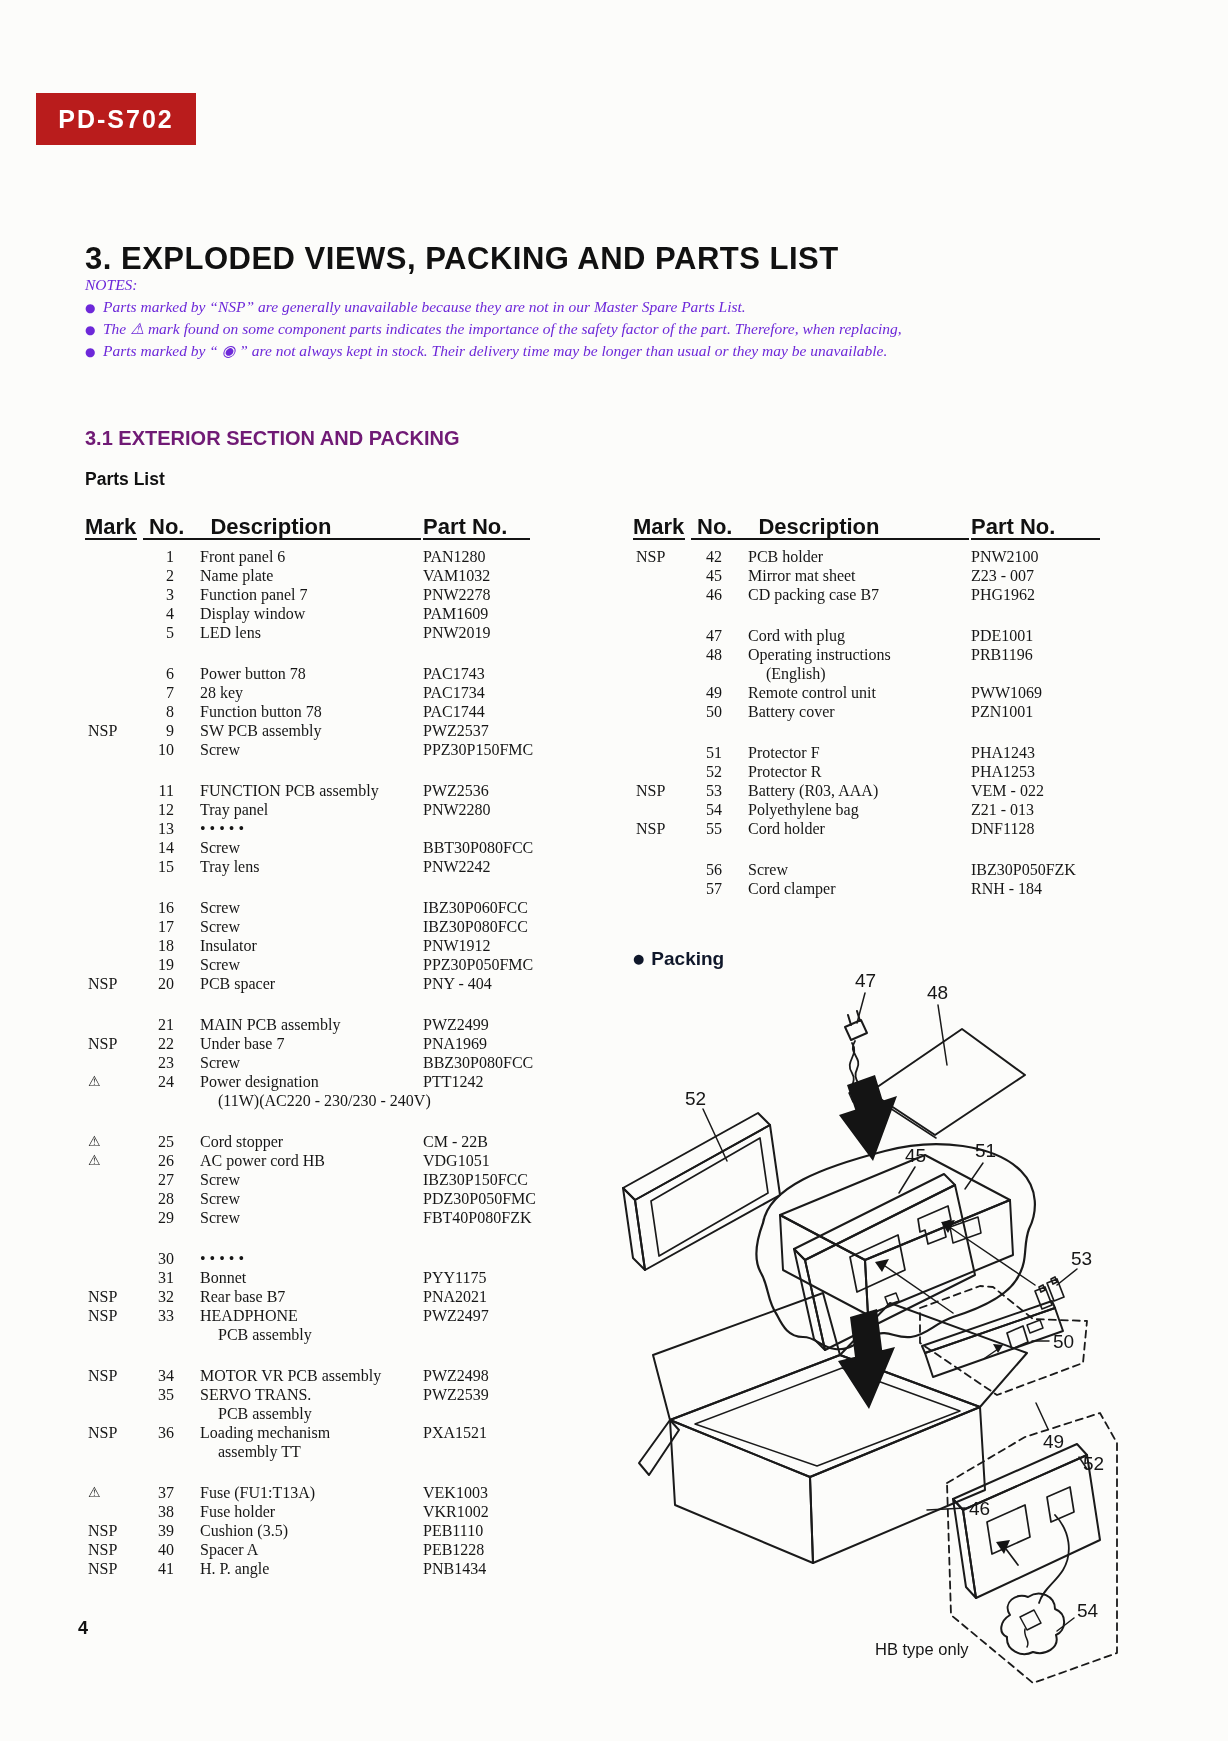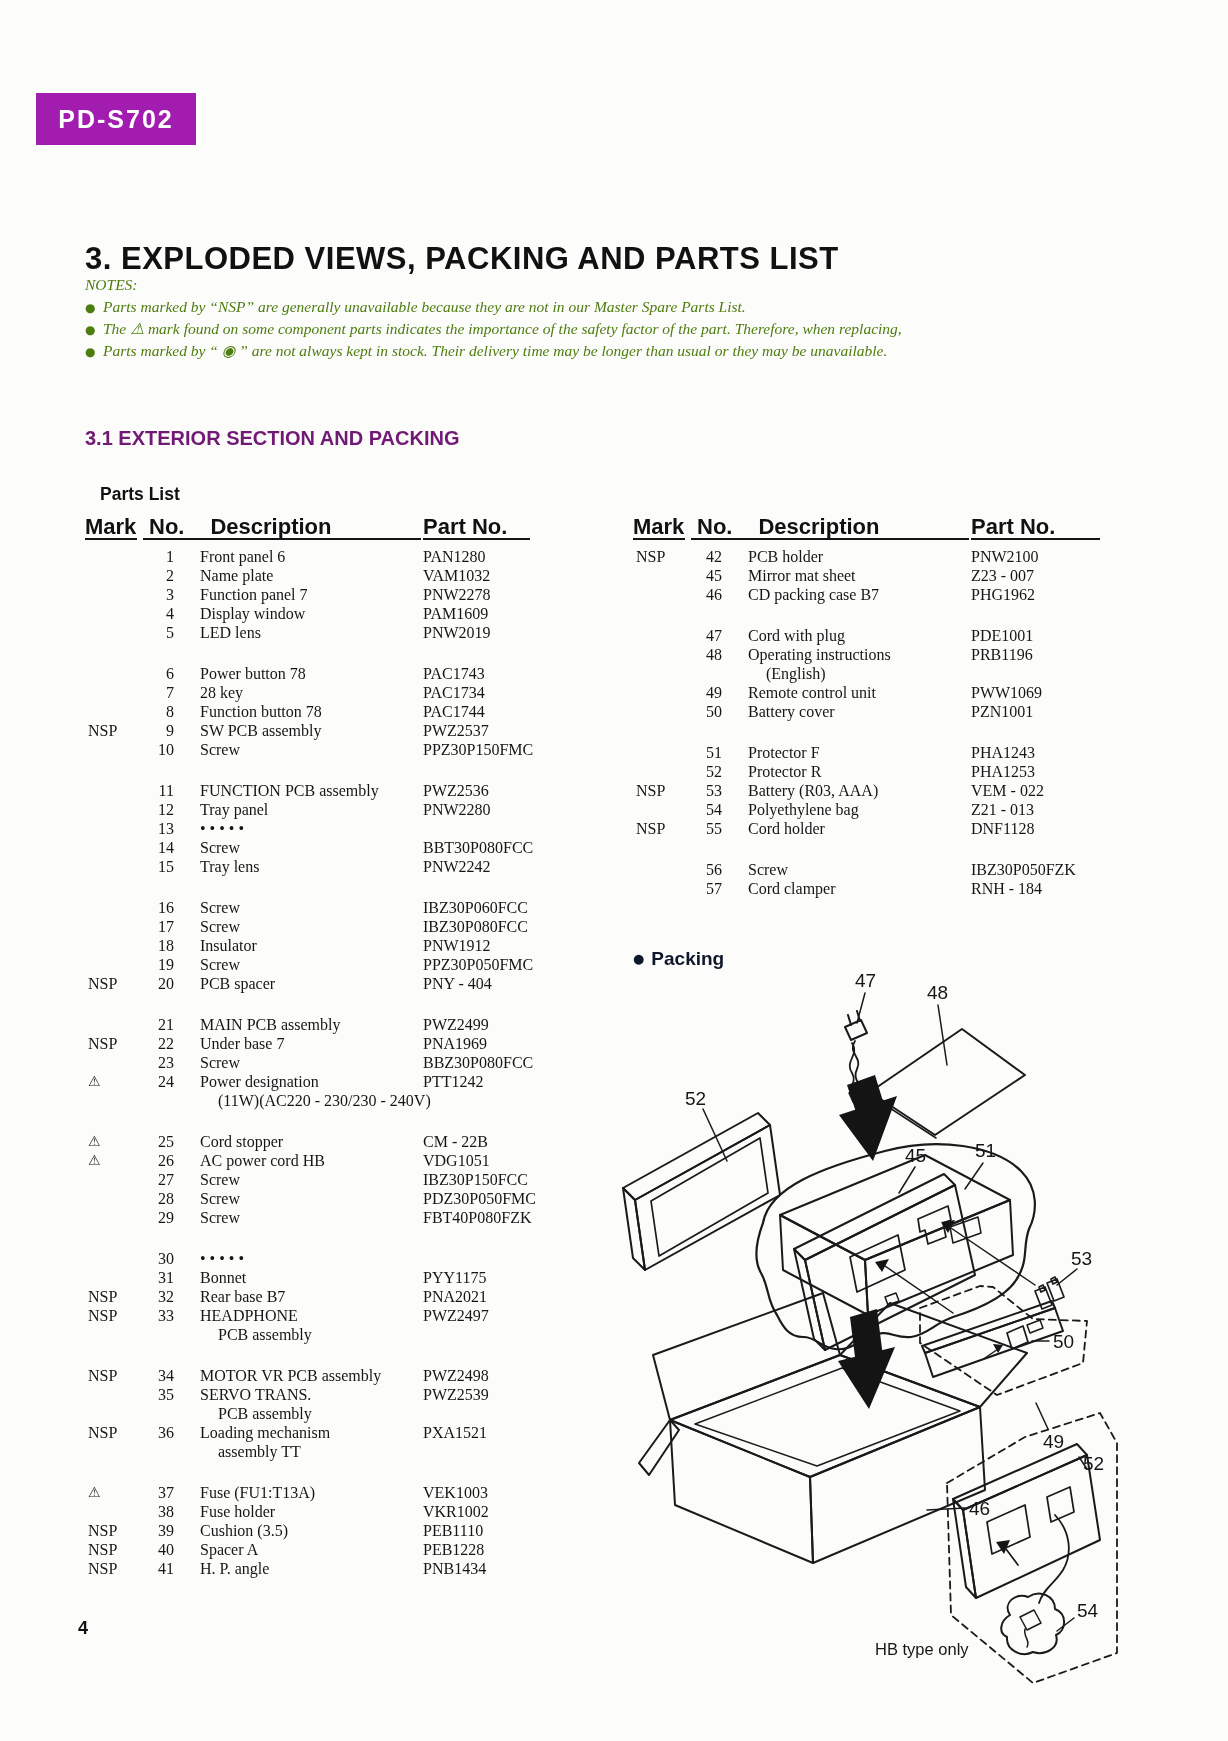--- a/index.html
+++ b/index.html
@@ -4,37 +4,37 @@
 <style>
   html,body{margin:0;padding:0;background:#e8e8e6;}
   .page{
     position:relative;width:1228px;height:1741px;margin:0 auto;
     background:#fcfcfa;color:#1b1b1b;overflow:hidden;
     font-family:"Liberation Serif", serif;
   }
   
   .badge{
     position:absolute;left:36px;top:93px;width:160px;height:52px;
-    background:#a21caf;color:#fff;display:flex;align-items:center;justify-content:center;
+    background:#b91c1c;color:#fff;display:flex;align-items:center;justify-content:center;
     font-family:"Liberation Sans", sans-serif;font-weight:bold;font-size:25px;letter-spacing:2px;
   }
   
   .title{
     position:absolute;left:85px;top:241px;margin:0;
     font-family:"Liberation Sans", sans-serif;font-weight:bold;font-size:31px;letter-spacing:.5px;color:#111;
     white-space:nowrap;
   }
   
-  .notes{position:absolute;left:85px;top:274px;width:900px;font-style:italic;font-size:15.5px;line-height:22px;color:#4d7c0f;}
+  .notes{position:absolute;left:85px;top:274px;width:900px;font-style:italic;font-size:15.5px;line-height:22px;color:#6d28d9;}
   .notes-label{font-size:15.5px;}
   .note{position:relative;padding-left:18px;}
   .nb{position:absolute;left:0;top:1px;font-style:normal;font-size:12px;font-family:"DejaVu Sans",sans-serif;}
   
   .sec-h{position:absolute;left:85px;top:427px;margin:0;font-family:"Liberation Sans",sans-serif;font-weight:bold;font-size:20px;color:#701a75;}
-  .sub-h{position:absolute;left:85px;top:469px;margin:15px;font-family:"Liberation Sans",sans-serif;font-weight:bold;font-size:17.5px;color:#111;}
+  .sub-h{position:absolute;left:85px;top:469px;margin:0;font-family:"Liberation Sans",sans-serif;font-weight:bold;font-size:17.5px;color:#111;}
   
   .ptable{position:absolute;top:514px;font-size:16px;color:#161616;}
   .ptable.left{left:85px;width:445px;}
   .ptable.right{left:633px;width:467px;}
   .thead{position:relative;height:26px;font-family:"Liberation Sans",sans-serif;font-weight:bold;font-size:22px;color:#111;}
   .thead span{display:block;position:absolute;top:0;height:24px;}
   .h-mark{left:0;width:52px;border-bottom:2.5px solid #141414;}
   .h-group{left:58px;width:278px;border-bottom:2.5px solid #141414;}
   .h-no{position:static !important;display:inline !important;margin-left:6px;}
   .h-desc{position:static !important;display:inline !important;margin-left:26px;}

